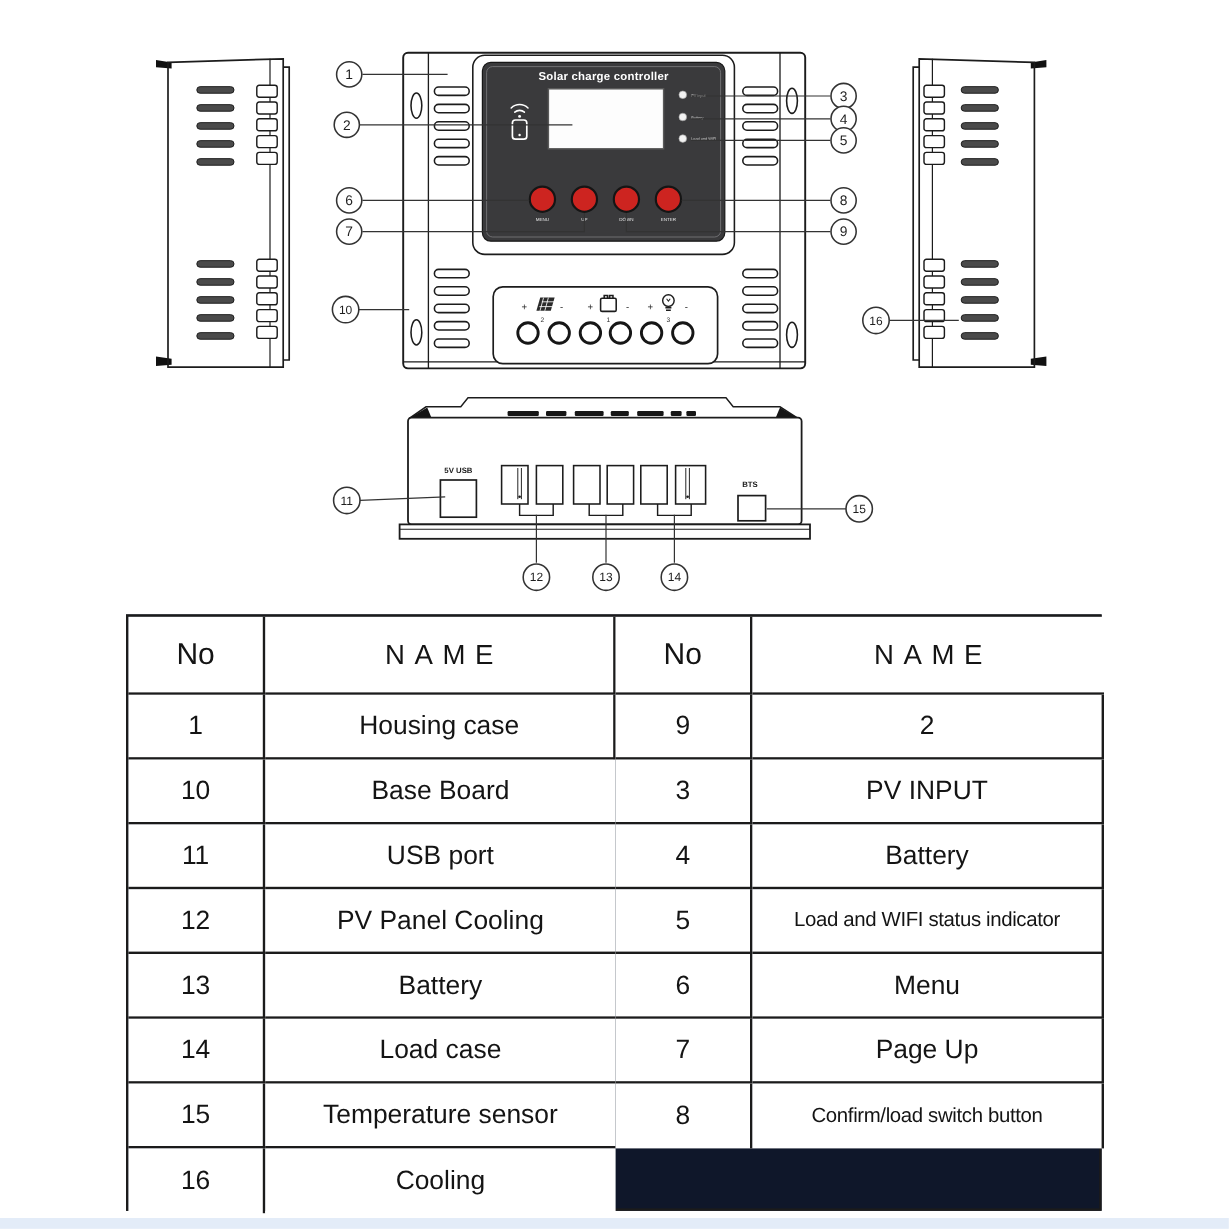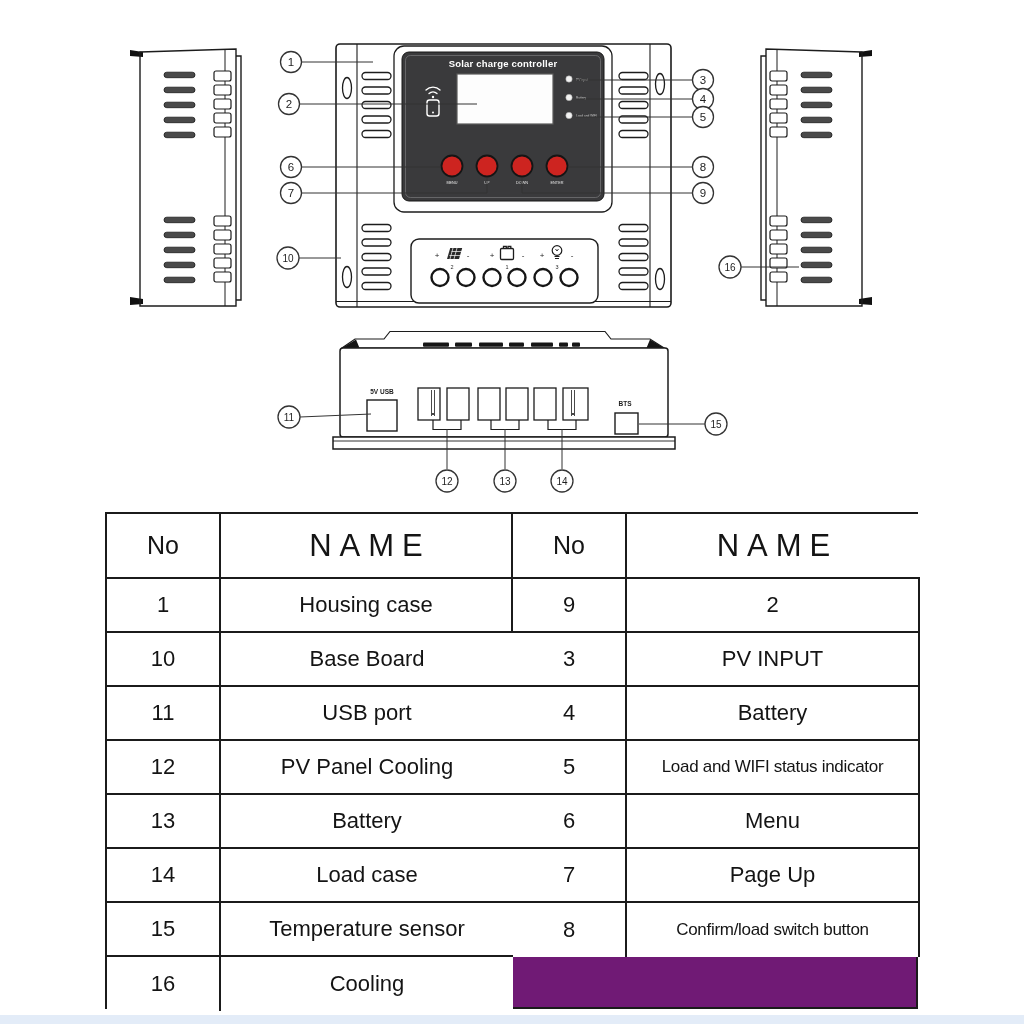--- a/index.html
+++ b/index.html
@@ -8,34 +8,34 @@
     font-family:"Liberation Sans", sans-serif;overflow:hidden;
   }
   svg text{font-family:"Liberation Sans", sans-serif;}
   .diagram-wrap{position:absolute;left:0;top:0;width:1024px;height:505px;}
   .spec-table{
     position:absolute;left:105px;top:512px;width:813px;height:497px;
     display:grid;
     grid-template-columns:114px 292px 114px 293px;
     grid-template-rows:65px repeat(8,54px);
     border:2px solid #1b1b1b;
-    background:#701a75;
+    background:#0f172a;
     box-sizing:border-box;
   }
   .cell{
     border-right:2px solid #1b1b1b;
     border-bottom:2px solid #1b1b1b;
     display:flex;align-items:center;justify-content:center;
     font-size:22px;color:#141414;white-space:nowrap;overflow:hidden;
     background:#fff;
   }
   .cell.last-col{border-right:none;}
   .cell.last-row{border-bottom:none;}
   .cell.hdr{font-size:25px;}
-  .cell.hdr-name{font-size:31px;letter-spacing:8px;padding-left:8px;}
+  .cell.hdr-name{font-size:23px;letter-spacing:8px;padding-left:8px;}
   .cell.tight{font-size:17px;letter-spacing:-0.3px;}
   .bottom-strip{
     position:absolute;left:0;top:1015px;width:1024px;height:9px;
     background:#e3ecf8;
   }
 </style>
 </head>
 <body>
 
 <div class="diagram-wrap">

